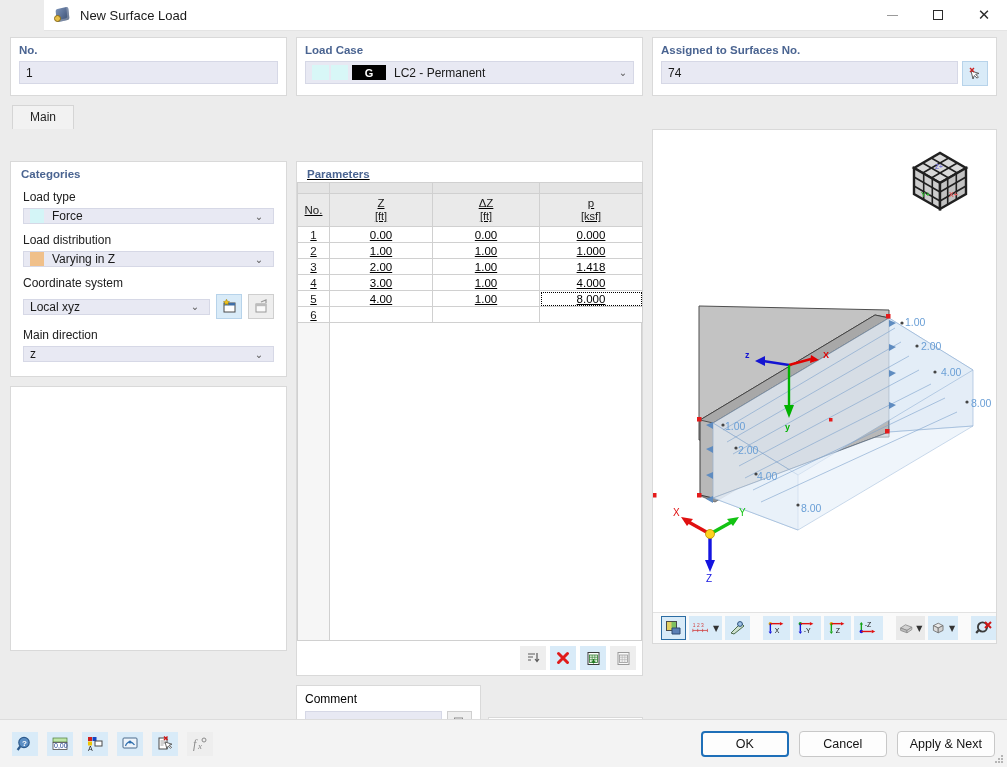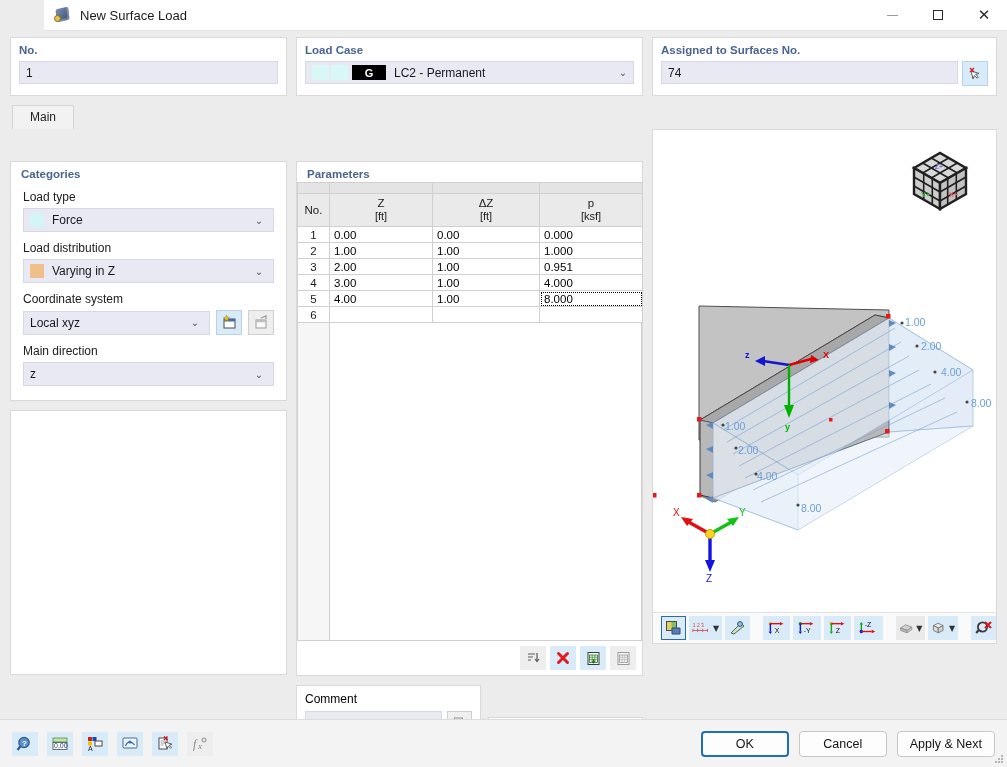--- a/index.html
+++ b/index.html
@@ -88,53 +88,53 @@
   .col-left { width: 277px; }
   .col-mid  { width: 347px; }
   .col-right{ flex: 1; }
 
   .panel { background:#fff; border:1px solid #d9d9d9;margin-top:32px; }
   .panel .legend { color:#4a6491; font-weight:bold; font-size:11.5px; padding:6px 8px 2px 10px; }
 
   .cat-body { padding: 4px 12px 14px 12px; }
   .cat-label { font-size:12px; color:#202020; margin: 9px 0 4px 0; }
   .cat-label.first { margin-top: 4px; }
-  .cat-field { height:24px; }
+  .cat-field { height:16px; }
   .cat-row { display:flex; gap:6px; align-items:center; }
   .cat-row .cat-field { flex: 1; }
   .sw { width:14px; height:14px; margin-right:8px; flex:none; }
 
   .empty-panel { height: 265px; margin-top: 9px; }
 
   
   .comment-wrap { margin-top: 9px; display:flex; gap:7px; }
   .comment-panel { flex:1; background:#fff; border:1px solid #d9d9d9; padding:6px 8px 9px 8px;}
   .comment-row { display:flex; gap:5px; }
   .comment-row .field { flex:1; }
   .copy-btn { width:25px; height:24px; border:1px solid #cfcfcf; background:#efefef;
               display:flex; align-items:center; justify-content:center; }
 
   
-  .param-panel { height: 515px; display:flex; flex-direction:column; }
+  .param-panel { height: 515px; display:flex; flex-direction:column;text-decoration:underline; }
   .tbl-scroll { flex:1; display:flex; flex-direction:column; }
   table.params { border-collapse: collapse; width: 100%; font-size:11.5px; table-layout: fixed; }
   table.params th, table.params td { border:1px solid #d0d0d0; }
   .pretop td { height:11px; background:#e4e4e4; border:1px solid #d0d0d0; }
   table.params thead th {
     background:#eaeaea; color:#1a1a1a; font-weight:normal; text-align:center;
     height: 33px; line-height: 1.25; padding: 0 2px; vertical-align: middle;
   }
   th.c-no { width:32px; }
   th.c-z  { width:103px; }
   th.c-dz { width:107px; }
   th.c-p  { width:103px; }
   .hdr-u { font-size:11px; }
   table.params tbody td { height:16px; background:#fff; padding:0 4px; }
   td.rownum { background:#eaeaea; text-align:center; color:#1a1a1a; }
-  td.num { text-align:left; }
+  td.num { text-align:center; }
   td.sel { outline:1px dotted #000; outline-offset:-2px; }
   .tbl-fill { flex:1; background:#fff; border-left:1px solid #d0d0d0; border-right:1px solid #d0d0d0;
               border-bottom:1px solid #d0d0d0; display:flex; }
   .tbl-fill .gutter { width:32px; background:#f6f6f6; border-right:1px solid #d0d0d0; }
   .param-toolbar { height:34px; display:flex; align-items:center; justify-content:flex-end; gap:4px;
                    padding-right:6px; background:#fff;}
   .tb-btn { width:26px; height:24px; display:flex; align-items:center; justify-content:center;
             background:#d9ebf8; }
   .tb-btn.grey { background:#eeeeee; }
 
@@ -325,21 +325,21 @@
               <tr>
                 <td class="rownum">2</td>
                 <td class="num">1.00</td>
                 <td class="num">1.00</td>
                 <td class="num">1.000</td>
               </tr>
               <tr>
                 <td class="rownum">3</td>
                 <td class="num">2.00</td>
                 <td class="num">1.00</td>
-                <td class="num">0.951</td>
+                <td class="num">1.418</td>
               </tr>
               <tr>
                 <td class="rownum">4</td>
                 <td class="num">3.00</td>
                 <td class="num">1.00</td>
                 <td class="num">4.000</td>
               </tr>
               <tr>
                 <td class="rownum">5</td>
                 <td class="num">4.00</td>

